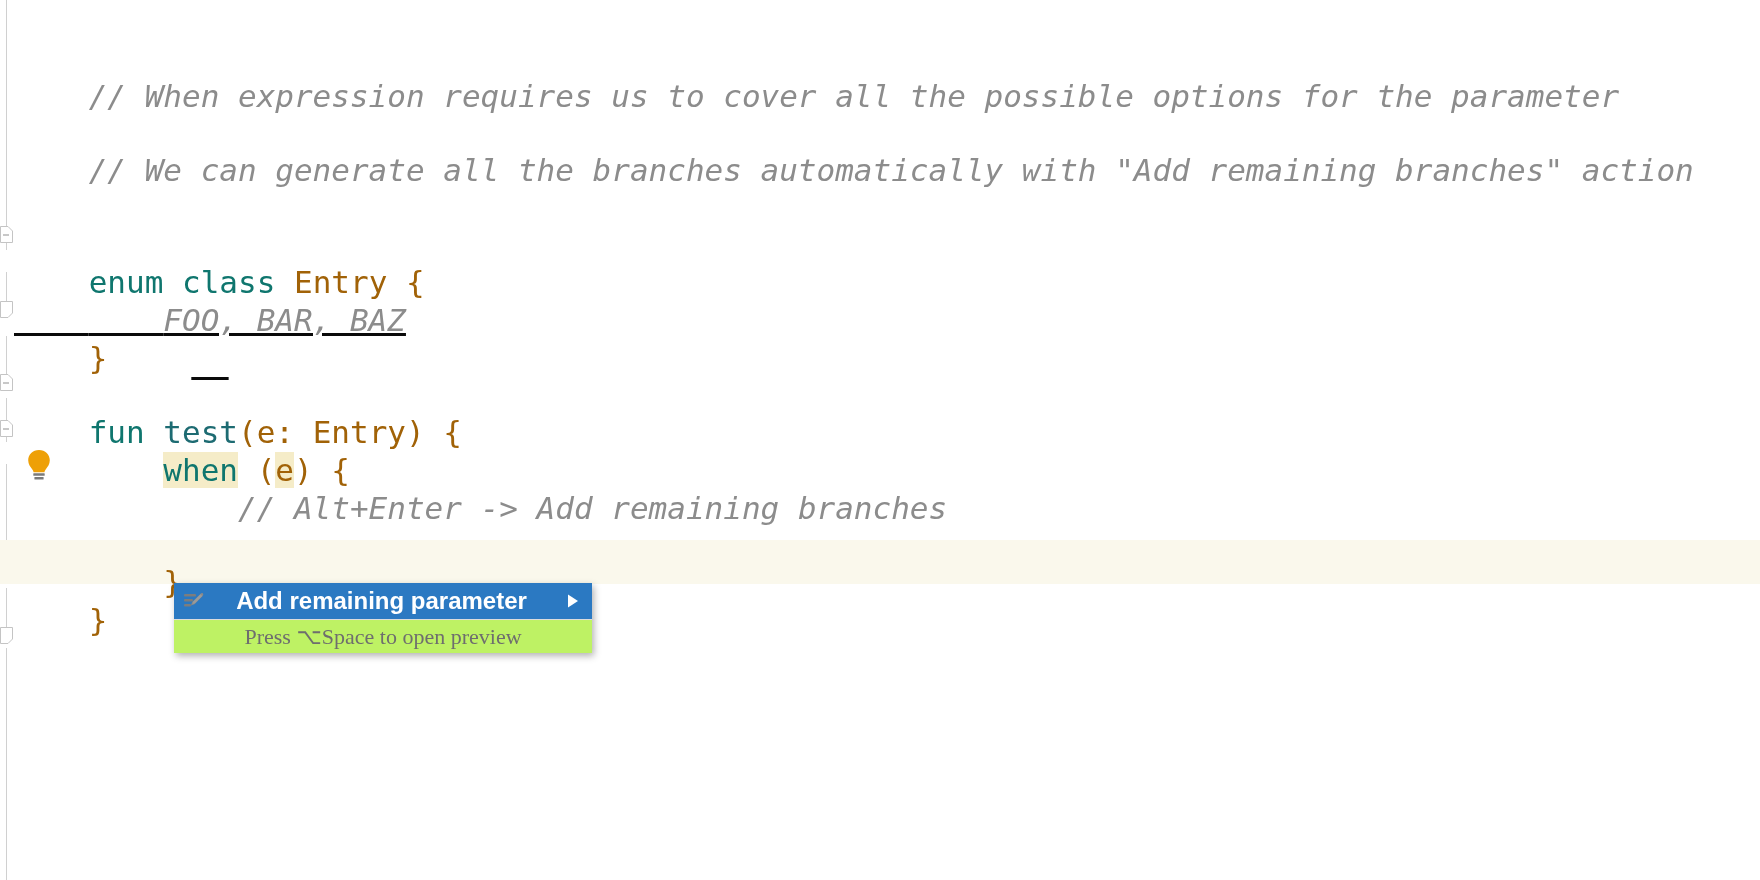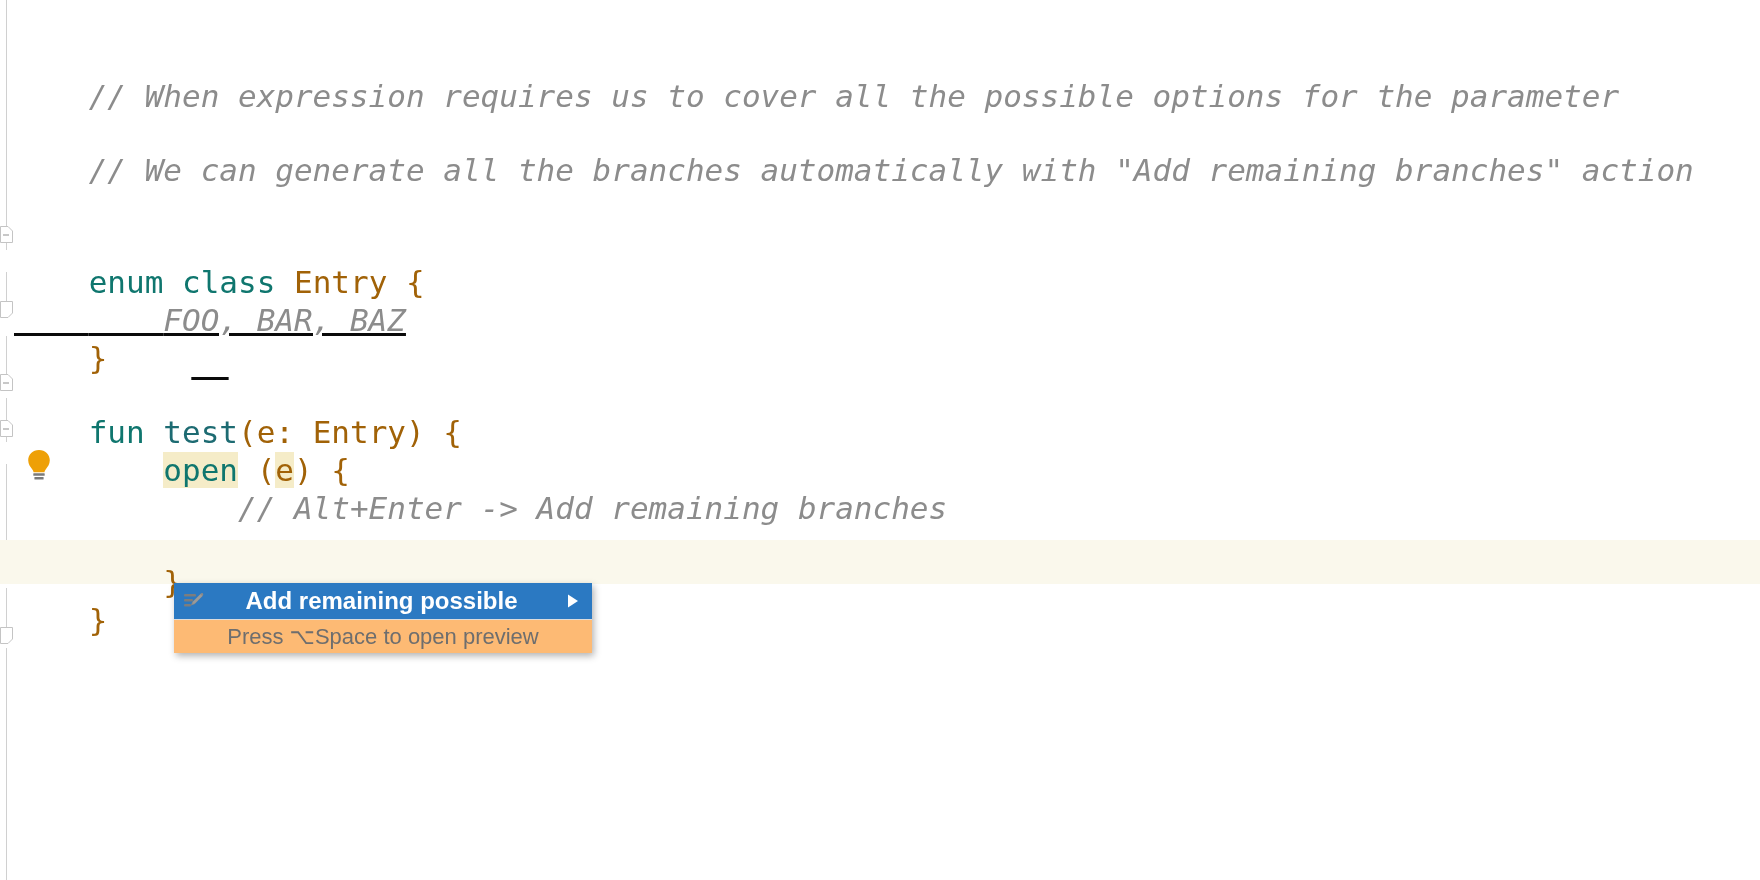--- a/index.html
+++ b/index.html
@@ -114,24 +114,24 @@
     white-space: nowrap;
   }
   .popup-arrow {
     flex: 0 0 auto;
     width: 18px;
     height: 18px;
     margin-left: 18px;
   }
   .popup-arrow svg { display: block; }
   .popup-hint {
-    background: #fdba74;
+    background: #bef264;
     border-top: 1px solid #dcdcdc;
     color: #6e6e6e;
-    font-family: Liberation Sans, sans-serif;
+    font-family: Liberation Serif, serif;
     font-size: 22px;
     line-height: 34px;
     height: 34px;
     padding: 0 10px 0 10px;
     white-space: nowrap;
     box-sizing: border-box;
   }
 </style>
 </head>
 <body>
@@ -203,21 +203,21 @@
 
   <div class="line" style="top:292px; left:14px;">
     <span class="pl">}</span>
   </div>
 
   <div class="line" style="top:366px; left:14px;">
     <span class="kw">fun</span><span class="pl"> </span><span class="fn">test</span><span class="pl">(e: Entry) {</span>
   </div>
 
   <div class="line" style="top:404px; left:14px;">
-    <span class="ind">    </span><span class="kw hl">open</span><span class="pl"> </span><span class="pl">(</span><span class="pl hl">e</span><span class="pl">) {</span>
+    <span class="ind">    </span><span class="kw hl">when</span><span class="pl"> </span><span class="pl">(</span><span class="pl hl">e</span><span class="pl">) {</span>
   </div>
 
   <div class="line" style="top:442px; left:14px;">
     <span class="ind">        </span><span class="cm">// Alt+Enter -&gt; Add remaining branches</span>
   </div>
 
   <div class="line" style="top:516px; left:14px;">
     <span class="ind">    </span><span class="pl">}</span>
   </div>
 
@@ -237,21 +237,21 @@
     <div class="popup-row">
       <span class="popup-icon">
         <svg width="22" height="20" viewBox="0 0 22 20">
           <rect x="1" y="3" width="12" height="2.4" rx="1" fill="#7d7d7d"></rect>
           <rect x="1" y="8" width="9" height="2.4" rx="1" fill="#7d7d7d"></rect>
           <rect x="1" y="13" width="7" height="2.4" rx="1" fill="#7d7d7d"></rect>
           <path d="M19.6 2.0 a2.2 2.2 0 0 1 0 3.1 L11.4 13.3 l-3.4 1.2 1.2-3.4 8.2-8.2 a2.2 2.2 0 0 1 2.2-0.9 z" fill="#8a8a8a"></path>
           <path d="M17.4 3.2 l1.9 1.9 -7.2 7.2 -2.5 0.7 0.7-2.5 z" fill="#9a9a9a"></path>
         </svg>
       </span>
-      <span class="popup-label">Add remaining possible</span>
+      <span class="popup-label">Add remaining parameter</span>
       <span class="popup-arrow">
         <svg width="18" height="18" viewBox="0 0 18 18">
           <path d="M4 2.5 L14 9 L4 15.5 Z" fill="#ffffff"></path>
         </svg>
       </span>
     </div>
     <div class="popup-hint">Press ⌥Space to open preview</div>
   </div>
 
 </div>

